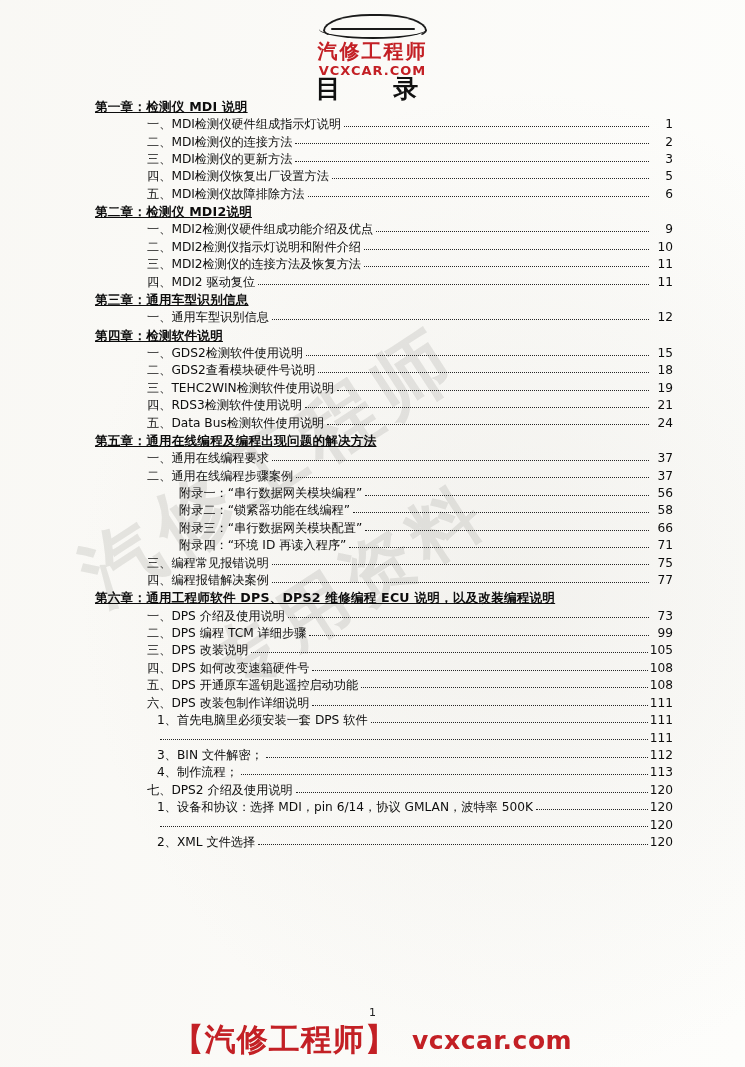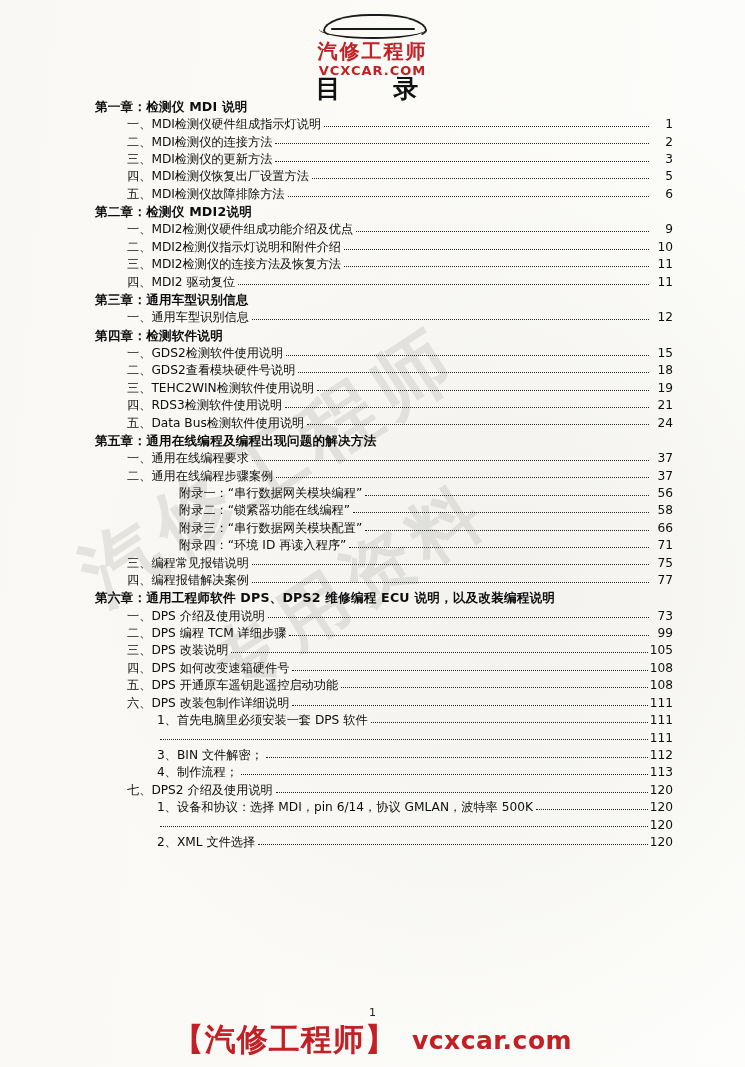--- a/index.html
+++ b/index.html
@@ -126,24 +126,25 @@
     flex: 0 0 auto;
     text-align: right;
     min-width: 22px;
   }
 
   .lvl-chapter {
     font-weight: bold;
     font-size: 12.6px;
     margin-left: 0;
     margin-bottom: 5px;
+    text-decoration: underline;
   }
   .lvl-chapter .lbl { letter-spacing: 0.2px; }
 
-  .lvl-1 { margin-left: 32px; justify-content: center; }
+  .lvl-1 { margin-left: 52px; justify-content: center; }
   .lvl-2 { margin-left: 62px; }
   .lvl-3 { margin-left: 62px; }
   .lvl-app { margin-left: 84px; }
 
   .row.nodots .dots { border-bottom: none; }
 
   .wrapline {
     margin-left: 62px;
     margin-bottom: 3px;
     white-space: normal;

